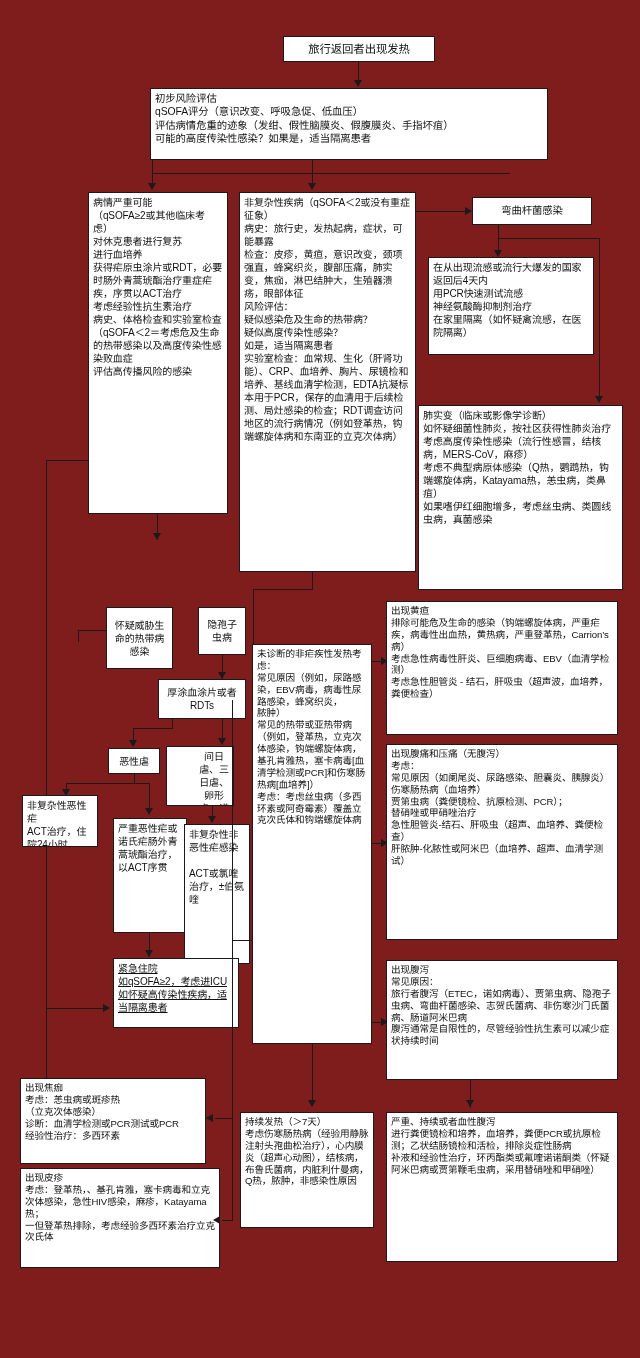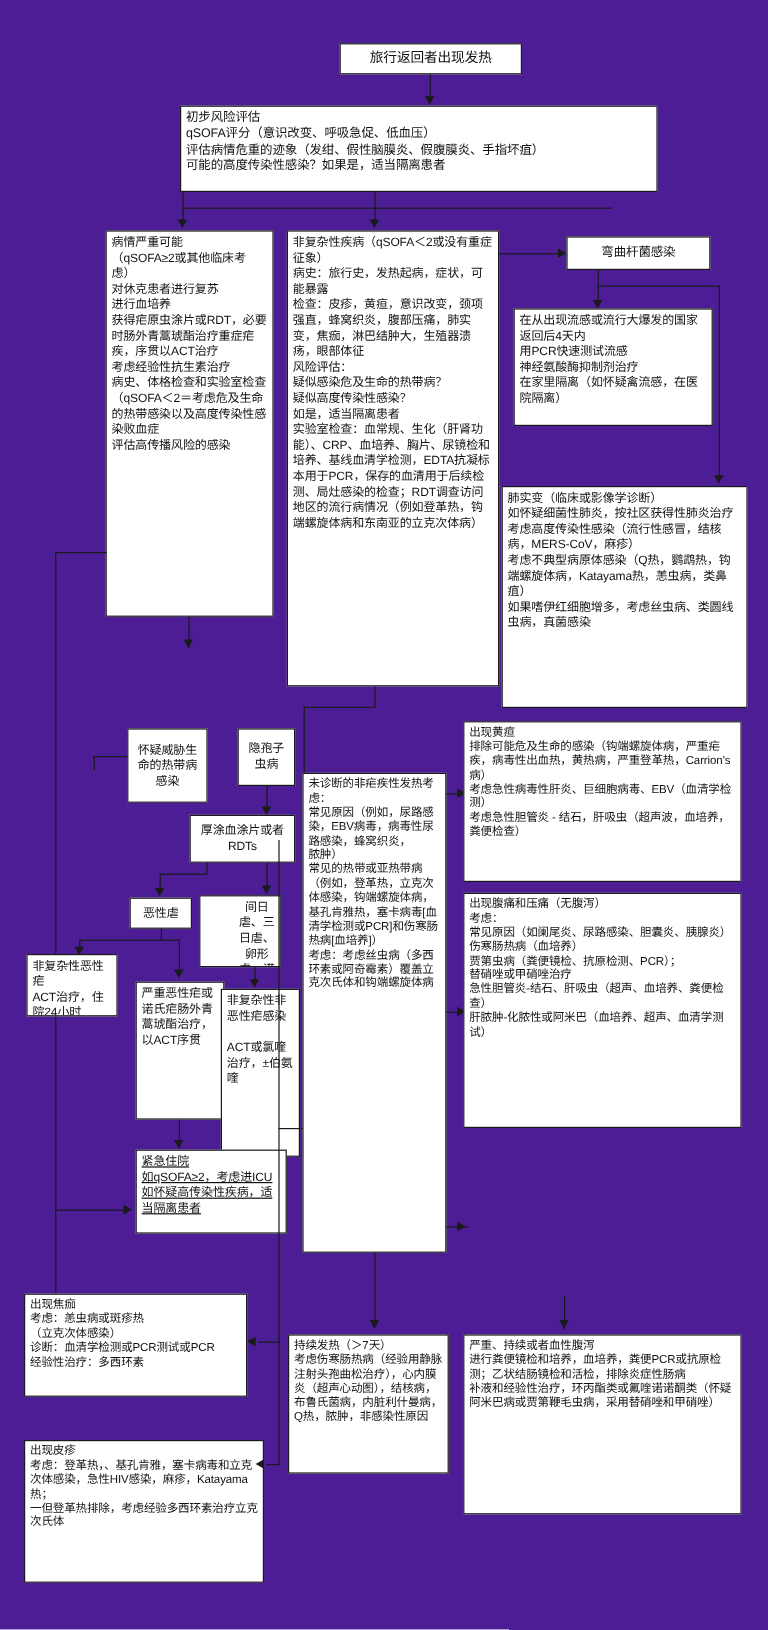--- a/index.html
+++ b/index.html
@@ -9,21 +9,21 @@
     background: #ffffff;
   }
   body {
     font-family: "Liberation Sans", "DejaVu Sans", sans-serif;
     color: #111111;
   }
   #canvas {
     position: relative;
     width: 640px;
     height: 1358px;
-    background: #4c1d95;
+    background: #7f1d1d;
     overflow: hidden;
   }
   .node {
     position: absolute;
     box-sizing: border-box;
     border: 1px solid #1a1a1a;
     background: #ffffff;
     color: #111111;
     font-size: 10.4px;
     line-height: 1.28;
@@ -238,38 +238,42 @@
 
   <div class="node tiny" style="left:386px; top:744px; width:232px; height:196px;">出现腹痛和压痛（无腹泻）
 考虑：
 常见原因（如阑尾炎、尿路感染、胆囊炎、胰腺炎）
 伤寒肠热病（血培养）
 贾第虫病（粪便镜检、抗原检测、PCR）；
 替硝唑或甲硝唑治疗
 急性胆管炎-结石、肝吸虫（超声、血培养、粪便检查）
 肝脓肿-化脓性或阿米巴（血培养、超声、血清学测试）</div>
 
+  <div class="node tiny" style="left:386px; top:960px; width:232px; height:120px;">出现腹泻
+常见原因：
+旅行者腹泻（ETEC，诺如病毒）、贾第虫病、隐孢子虫病、弯曲杆菌感染、志贺氏菌病、非伤寒沙门氏菌病、肠道阿米巴病
+腹泻通常是自限性的，尽管经验性抗生素可以减少症状持续时间</div>
 
   <div class="conn v" style="left:470px; top:1080px; height:28px;"></div>
   <div class="arrow down" style="left:466px; top:1100px;"></div>
 
   <div class="node tiny" style="left:240px; top:1112px; width:134px; height:116px;">持续发热（＞7天）
 考虑伤寒肠热病（经验用静脉注射头孢曲松治疗），心内膜炎（超声心动图），结核病，布鲁氏菌病，内脏利什曼病，Q热，脓肿，非感染性原因</div>
 
   <div class="node tiny" style="left:386px; top:1112px; width:232px; height:150px;">严重、持续或者血性腹泻
 进行粪便镜检和培养，血培养，粪便PCR或抗原检测；乙状结肠镜检和活检，排除炎症性肠病
 补液和经验性治疗，环丙酯类或氟喹诺诺酮类（怀疑阿米巴病或贾第鞭毛虫病，采用替硝唑和甲硝唑）</div>
 
   <div class="node tiny" style="left:20px; top:1078px; width:186px; height:86px;">出现焦痂
 考虑：恙虫病或斑疹热
 （立克次体感染）
 诊断：血清学检测或PCR测试或PCR
 经验性治疗：多西环素</div>
 
-  <div class="node tiny" style="left:20px; top:1200px; width:200px; height:119px;">出现皮疹
+  <div class="node tiny" style="left:20px; top:1168px; width:200px; height:100px;">出现皮疹
 考虑：登革热，、基孔肯雅，塞卡病毒和立克次体感染，急性HIV感染，麻疹，Katayama热；
 一但登革热排除，考虑经验多西环素治疗立克次氏体</div>
 
   <div class="conn v" style="left:232px; top:700px; height:520px;"></div>
   <div class="conn h" style="left:232px; top:940px; width:20px;"></div>
 
   <div class="conn h" style="left:215px; top:1118px; width:18px;"></div>
   <div class="arrow left" style="left:206px; top:1114px;"></div>
 
   <div class="conn h" style="left:222px; top:1220px; width:11px;"></div>

